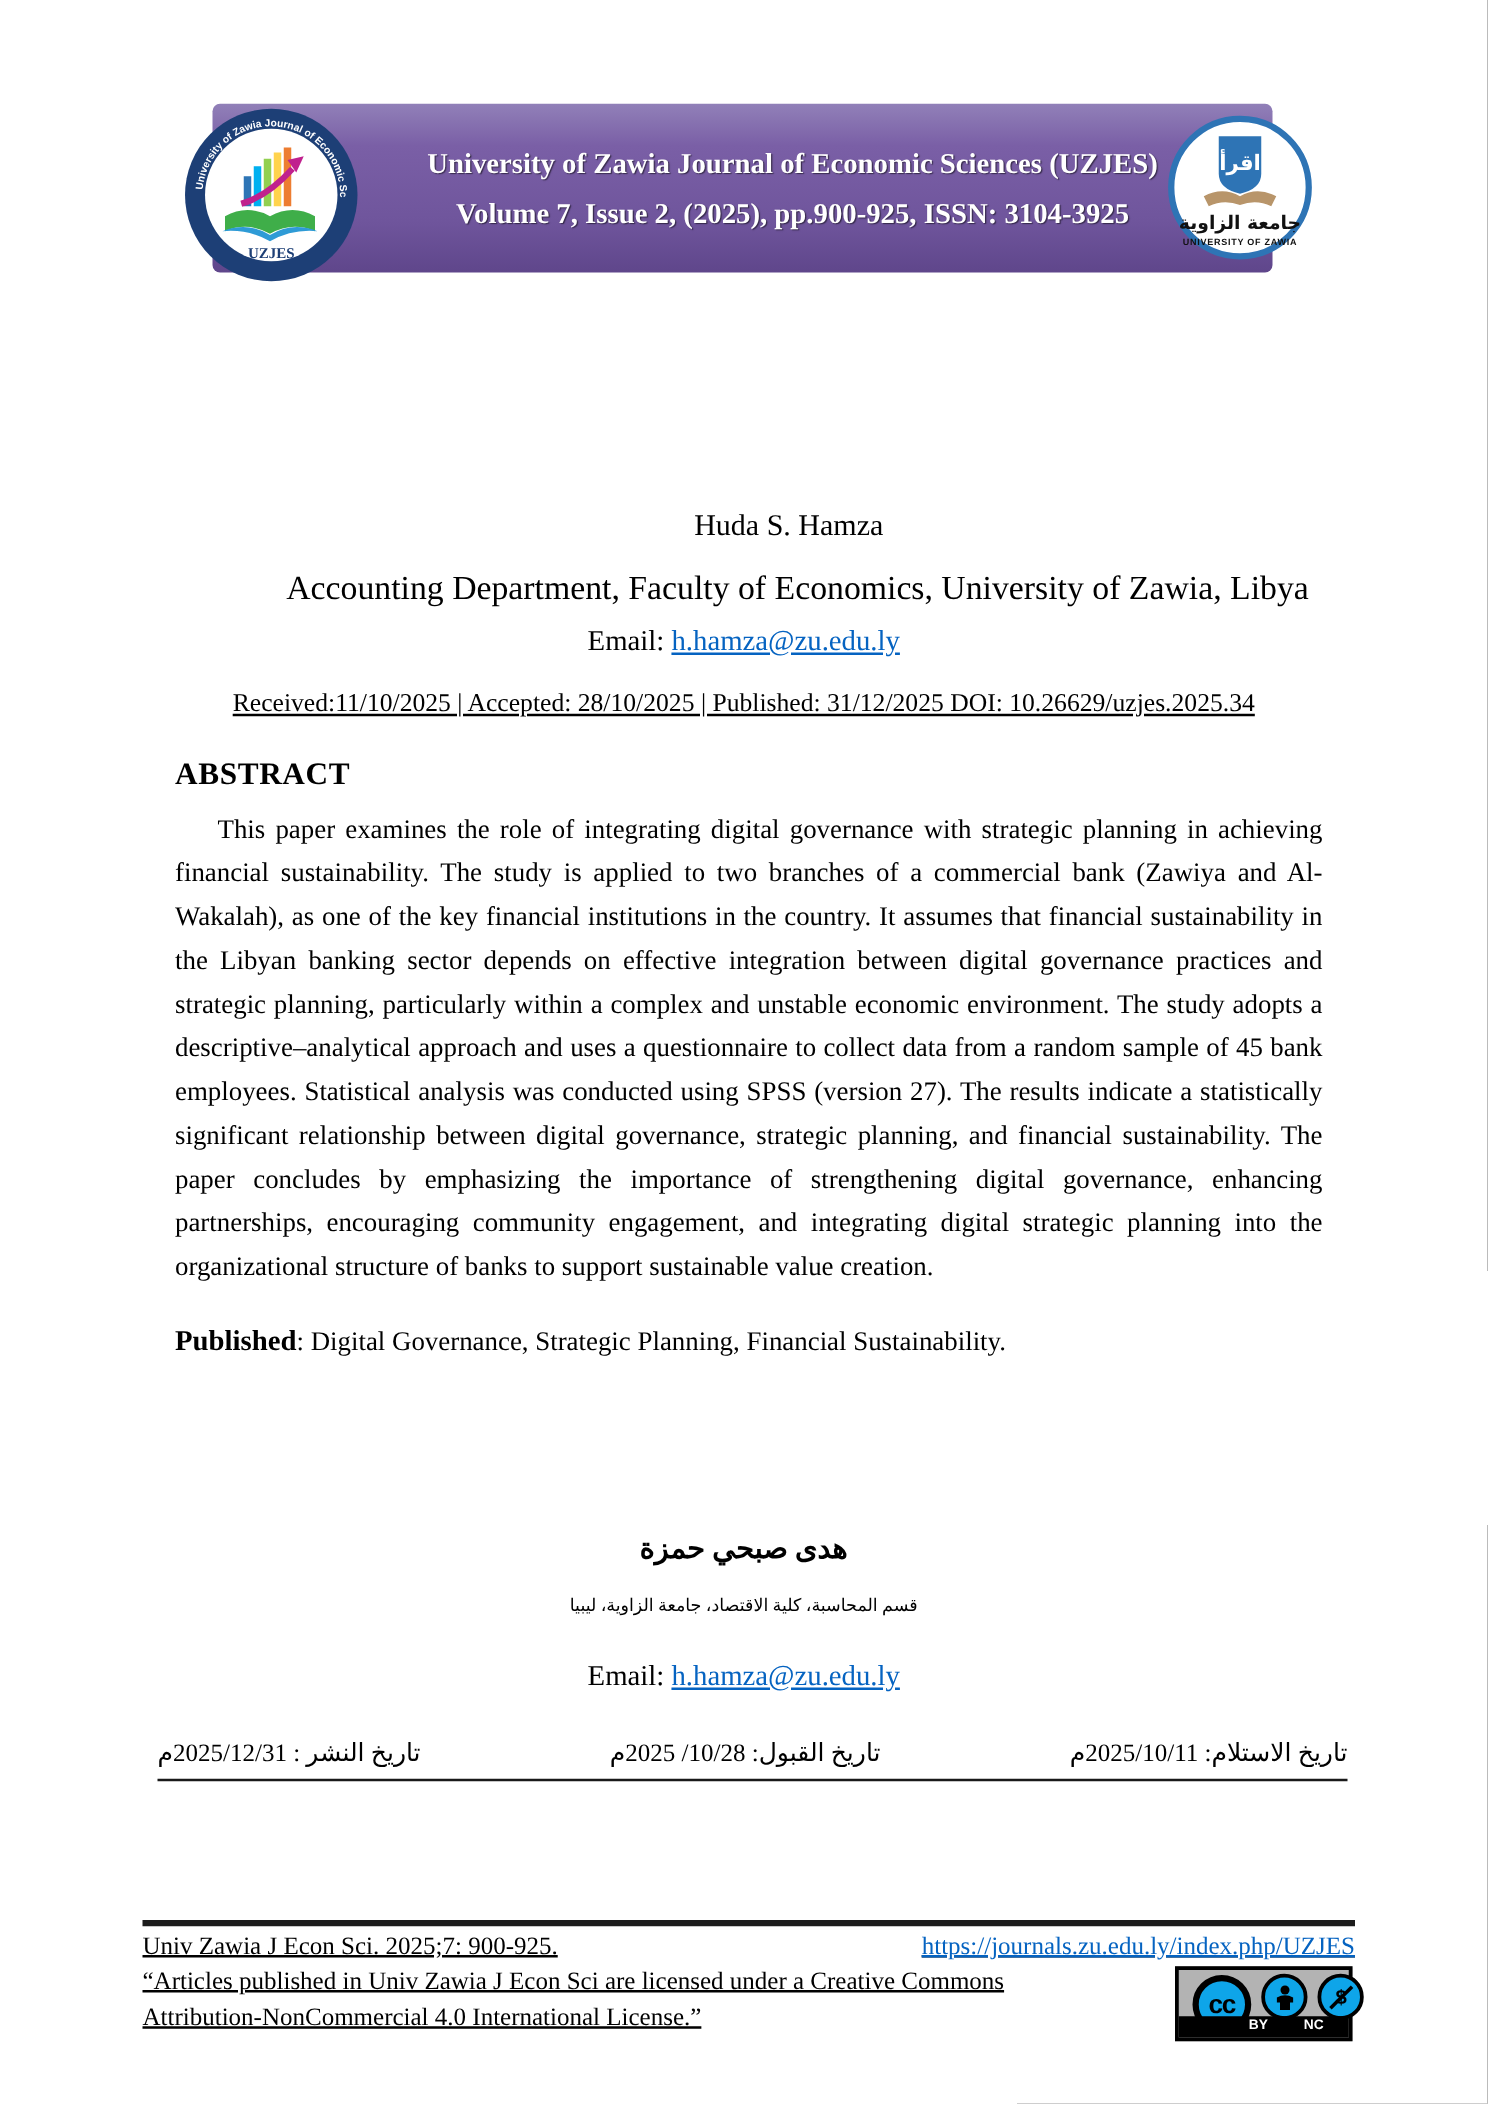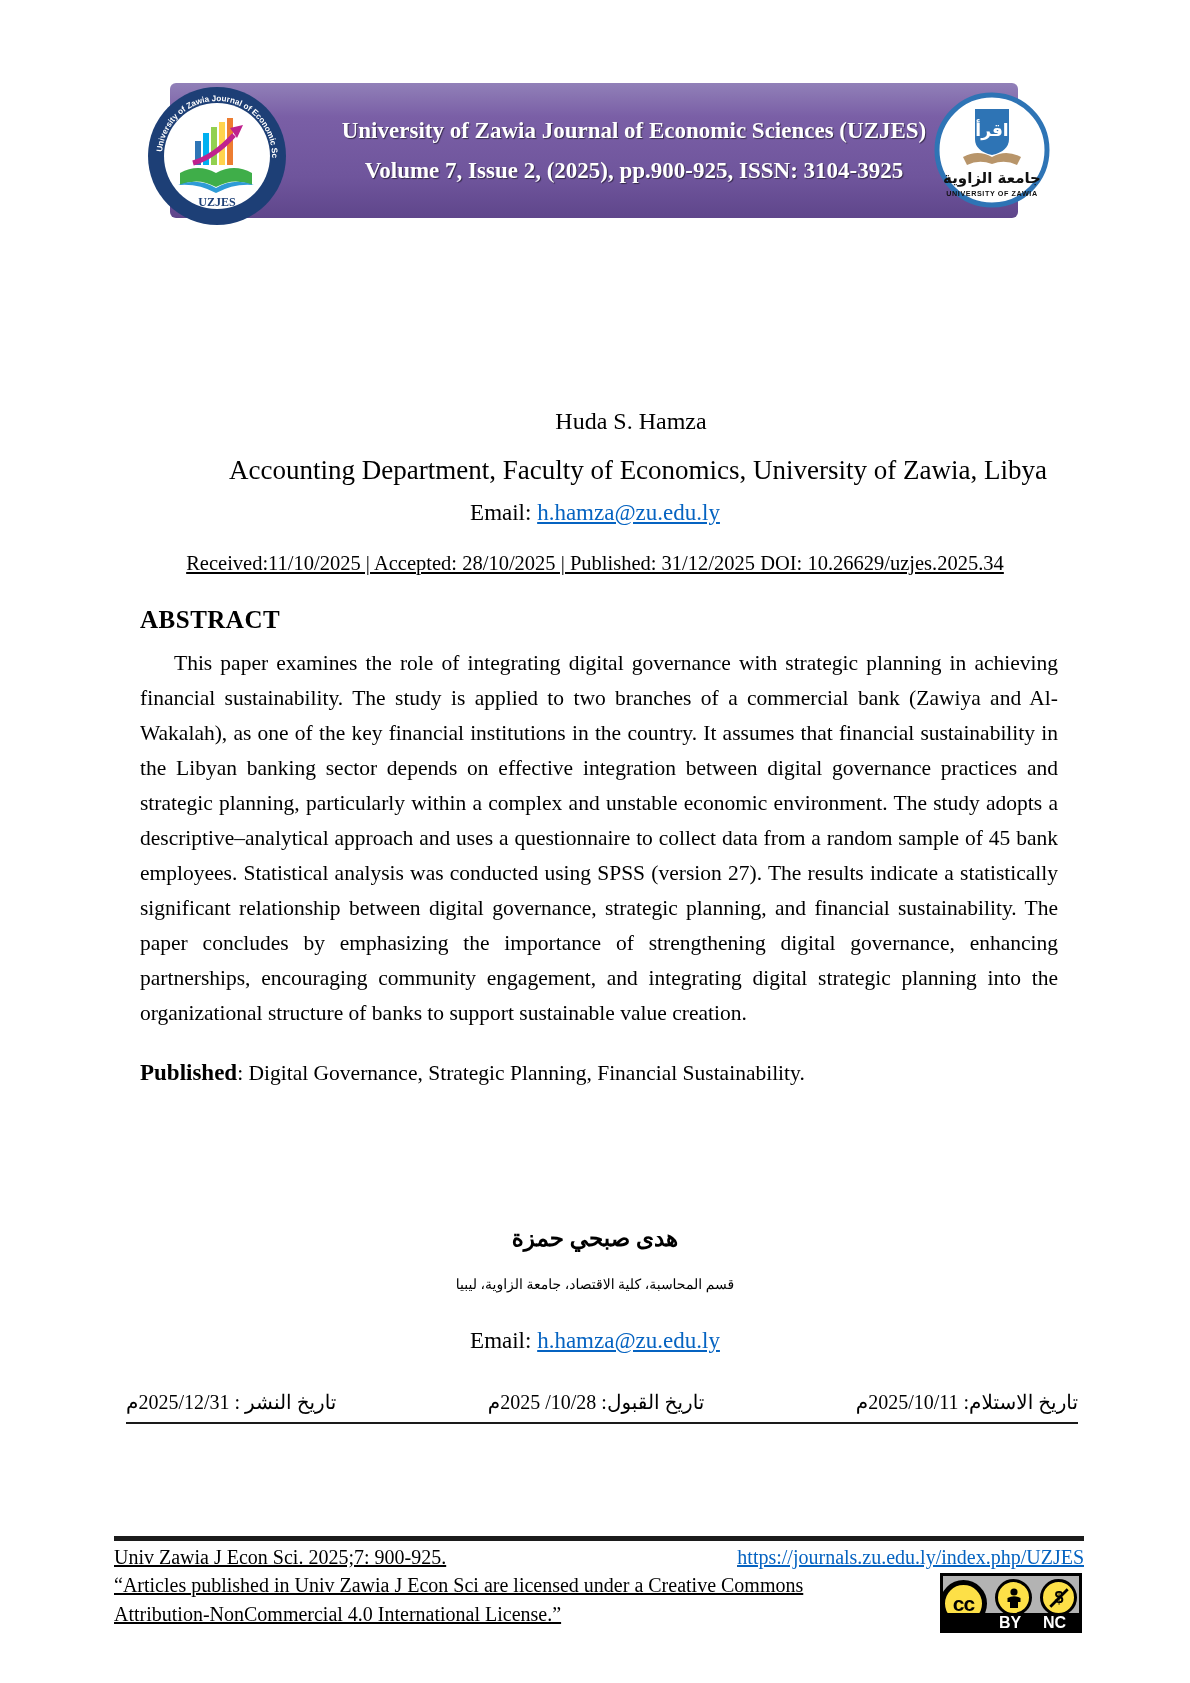--- a/index.html
+++ b/index.html
@@ -48,23 +48,23 @@
   .date-item .num{display:inline-block;}
   
   .footer{position:absolute;left:114px;right:106px;top:1536px;border-top:5px solid #1c1c1c;padding-top:5px;font-size:20px;text-decoration:underline;}
   .footer-row1{display:flex;justify-content:space-between;align-items:baseline;}
   .license-text{width:720px;margin-top:2px;line-height:29px;}
   .cc-badge{
     position:absolute;right:2px;top:32px;width:142px;height:60px;background:#b3b3b3;
     border:3px solid #000;box-sizing:border-box;font-family:"Liberation Sans","DejaVu Sans",sans-serif;
   }
   .cc-strip{position:absolute;left:0;right:0;bottom:0;height:17px;background:#000;}
-  .cc-strip span{position:absolute;color:#fff;font-weight:bold;font-size:16px;top:1px;}
+  .cc-strip span{position:absolute;color:#fff;font-weight:bold;font-size:11px;top:1px;}
   .cc-by-label{left:56px;} .cc-nc-label{left:100px;}
-  .cc-circle{position:absolute;background:#fde047;border-radius:50%;box-sizing:border-box;}
+  .cc-circle{position:absolute;background:#0ea5e9;border-radius:50%;box-sizing:border-box;margin-left:14px;}
   .cc-main{left:-3px;top:4px;width:47px;height:47px;border:5px solid #000;
     display:flex;align-items:center;justify-content:center;font-weight:bold;font-size:21px;letter-spacing:-1px;}
   .cc-small{top:3px;width:37px;height:37px;border:3px solid #000;display:flex;align-items:center;justify-content:center;}
   .cc-person{left:52px;} .cc-dollar{left:97px;}
 </style>
 </head>
 <body>
 
 <div class="page">
 

